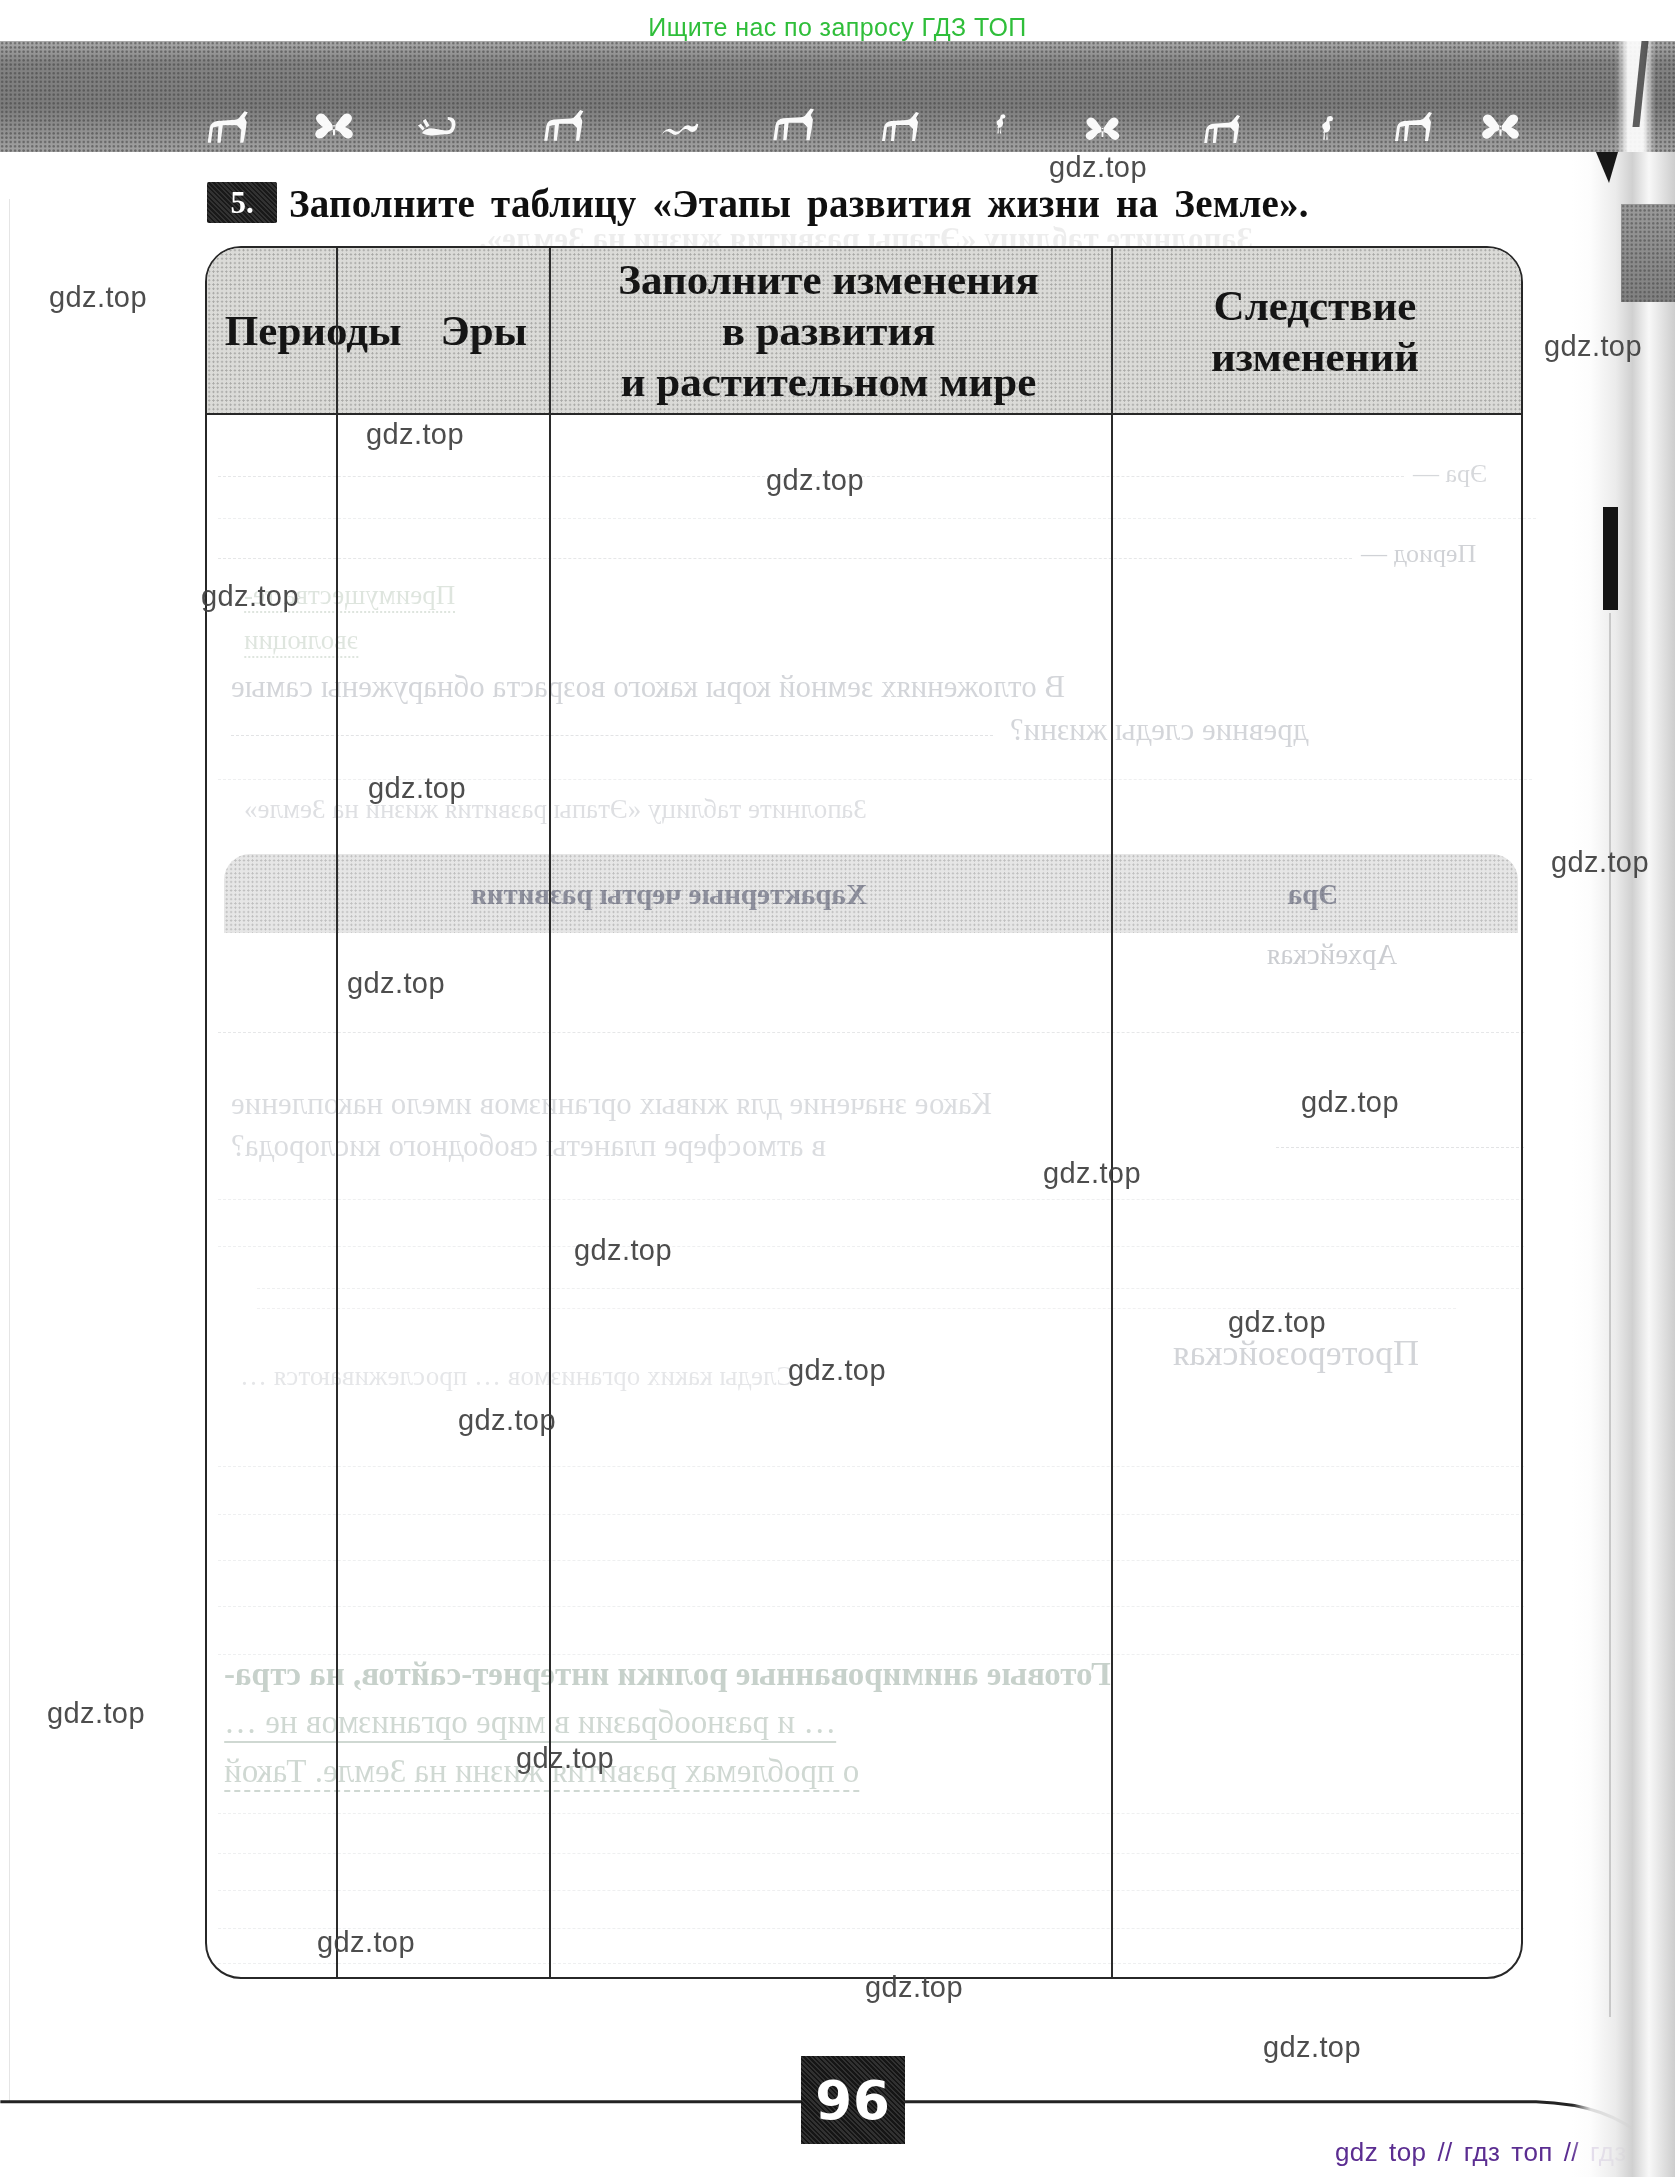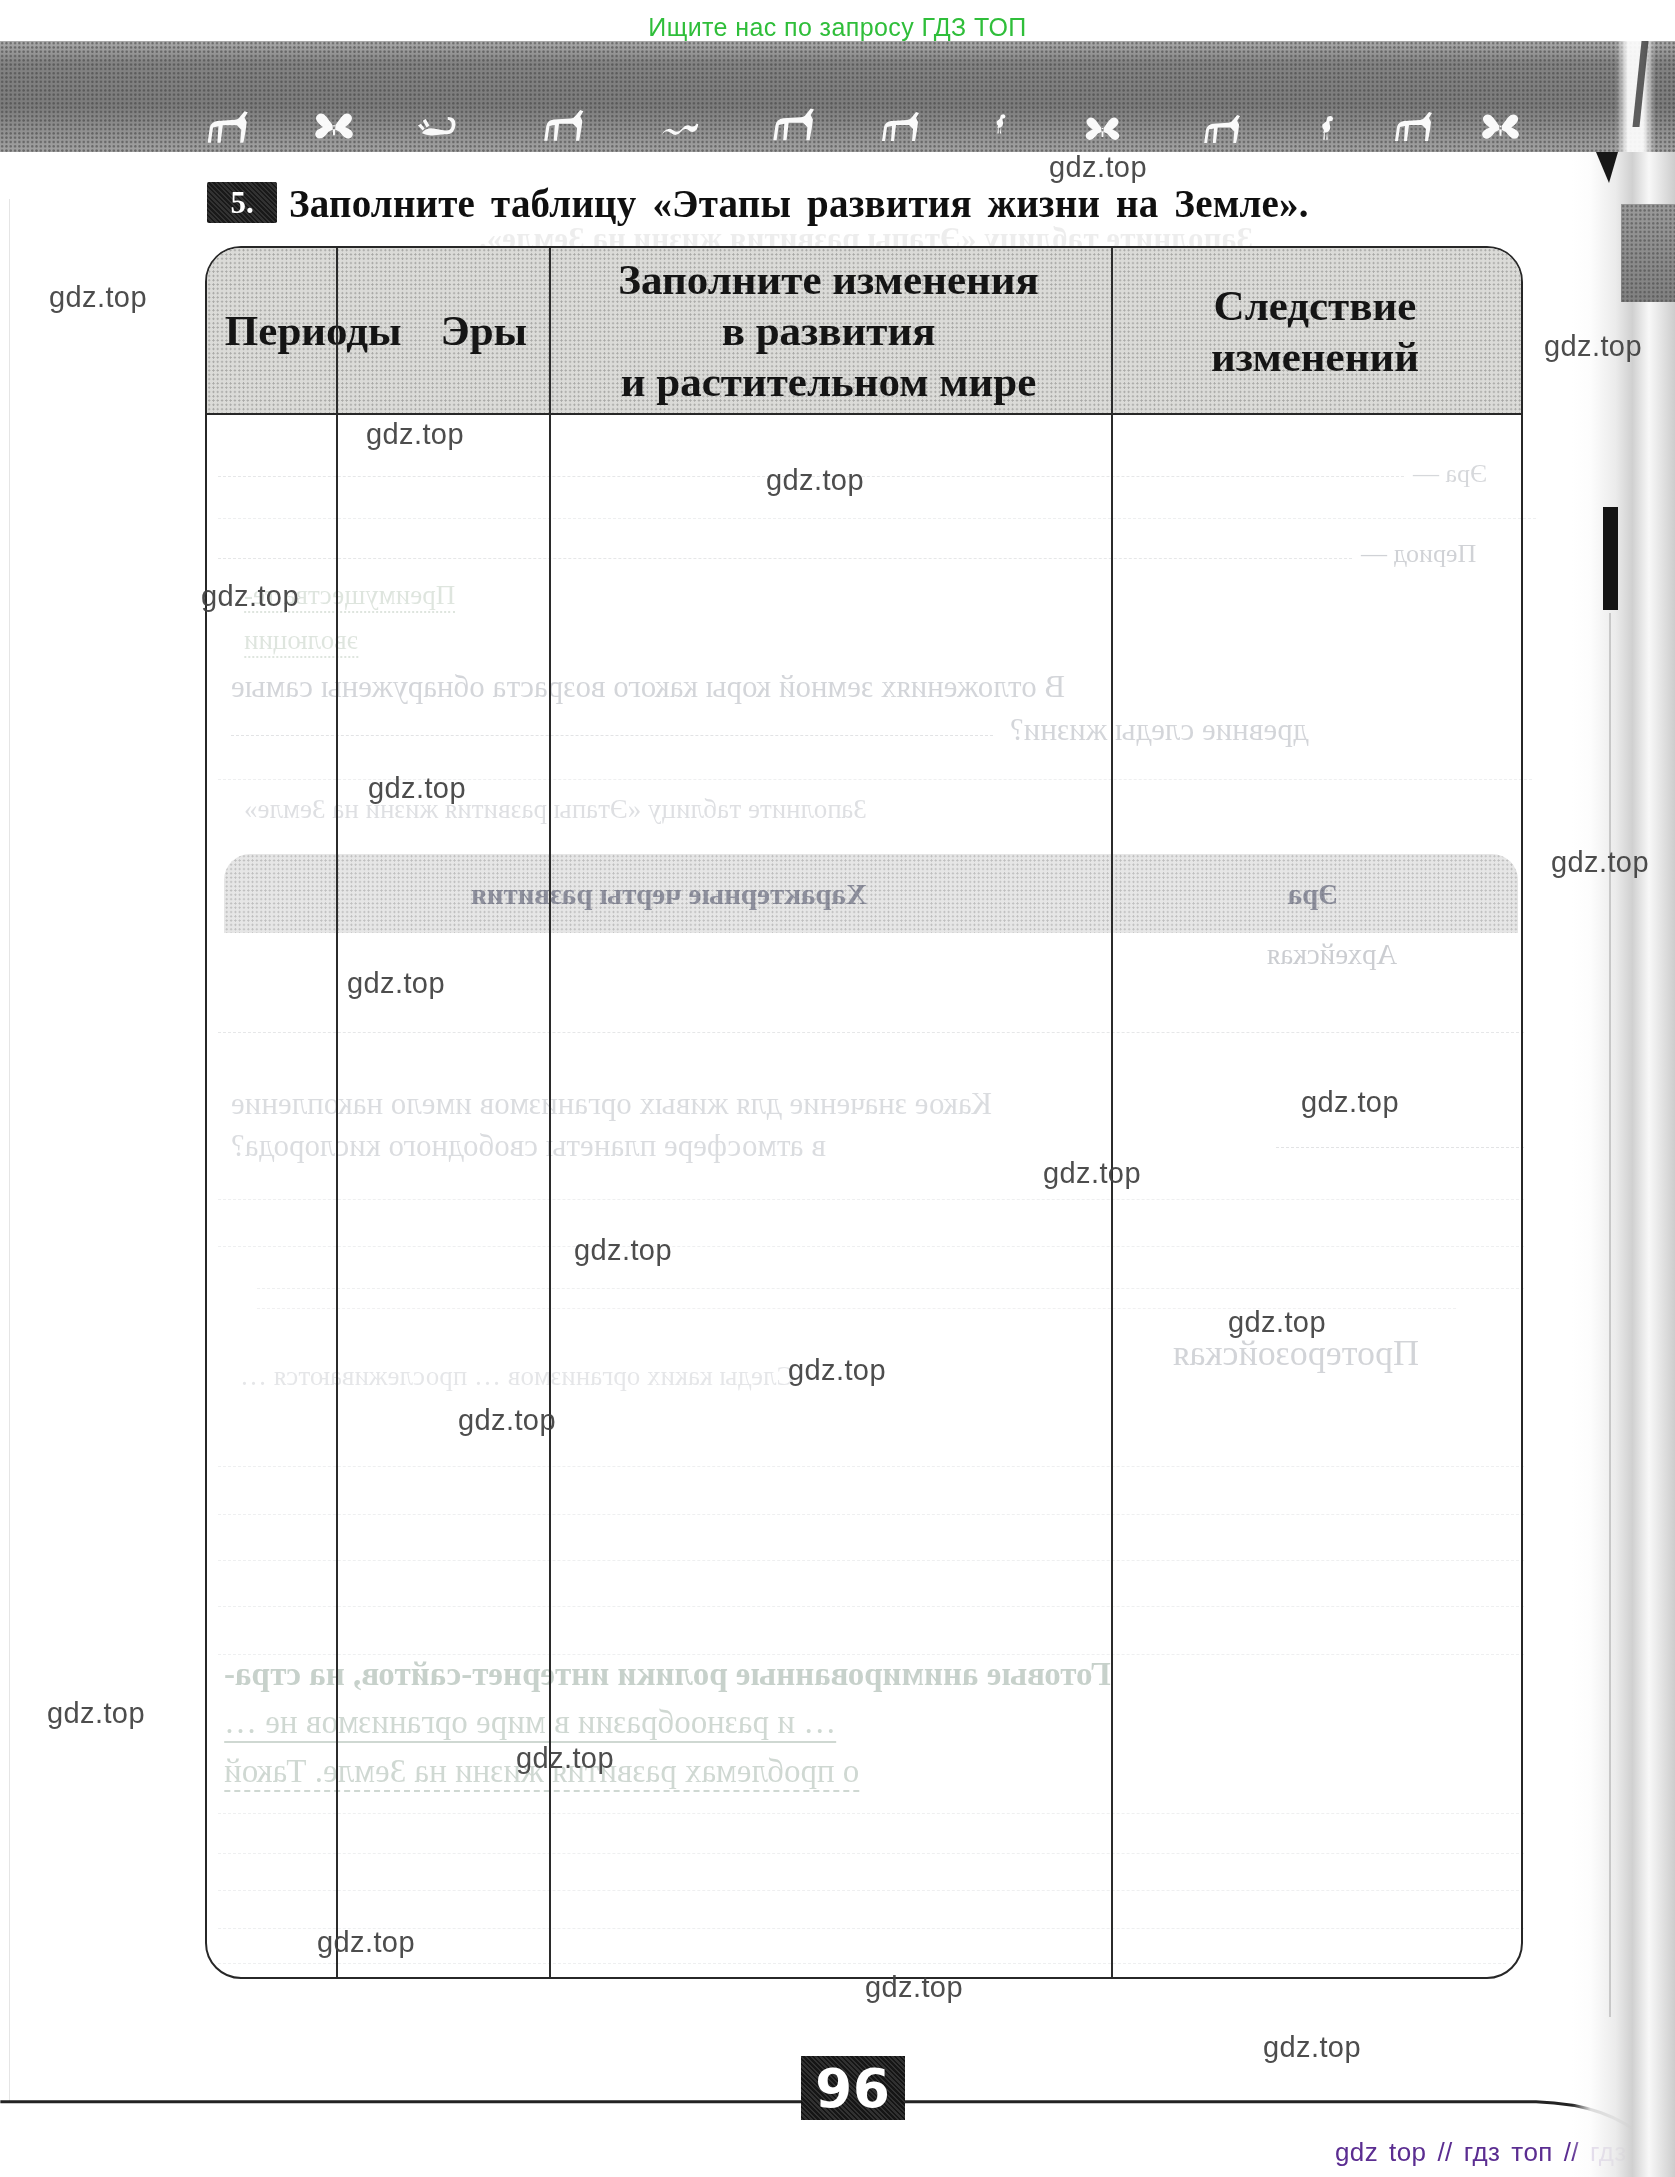--- a/index.html
+++ b/index.html
@@ -62,21 +62,21 @@
            radial-gradient(rgba(60,60,60,.5) 1px, rgba(0,0,0,0) 1.4px),
            linear-gradient(180deg,#9a9a9a,#808080);background-size:4.3px 4.3px,100% 100%;}
   .corner-arrow{position:absolute;left:1596px;top:152px;width:0;height:0;
                 border-left:13px solid transparent;border-right:9.4px solid transparent;
                 border-top:31px solid #171717;}
   .bookmark{position:absolute;left:1603px;top:507px;width:14.6px;height:103px;background:#141414;}
   .crease{position:absolute;left:1609px;top:613px;width:1.7px;height:1404px;background:rgba(0,0,0,.16);}
   .left-edge{position:absolute;left:8.6px;top:199px;width:1.7px;height:1902px;background:rgba(0,0,0,.10);}
   
   .rule-svg{position:absolute;left:0;top:2089px;}
-  .badge96{left:801px;top:2056px;width:104px;height:64px;position:absolute;color:#fff;
+  .badge96{left:801px;top:2056px;width:104px;height:88px;position:absolute;color:#fff;
            display:flex;align-items:center;justify-content:center;
            background:repeating-linear-gradient(45deg,rgba(255,255,255,.09) 0 1.7px,rgba(0,0,0,.28) 1.7px 3.4px),#1d1d1d;
            font:bold 53px "DejaVu Sans",sans-serif;letter-spacing:0.9px;}
   .promo-bottom{position:absolute;top:2137px;left:0;width:100%;text-align:right;
                 font:26px "Liberation Sans",sans-serif;font-weight:500;letter-spacing:0.4px;word-spacing:3.4px;}
 </style>
 </head>
 <body>
 
 <div class="stage" id="stage">

